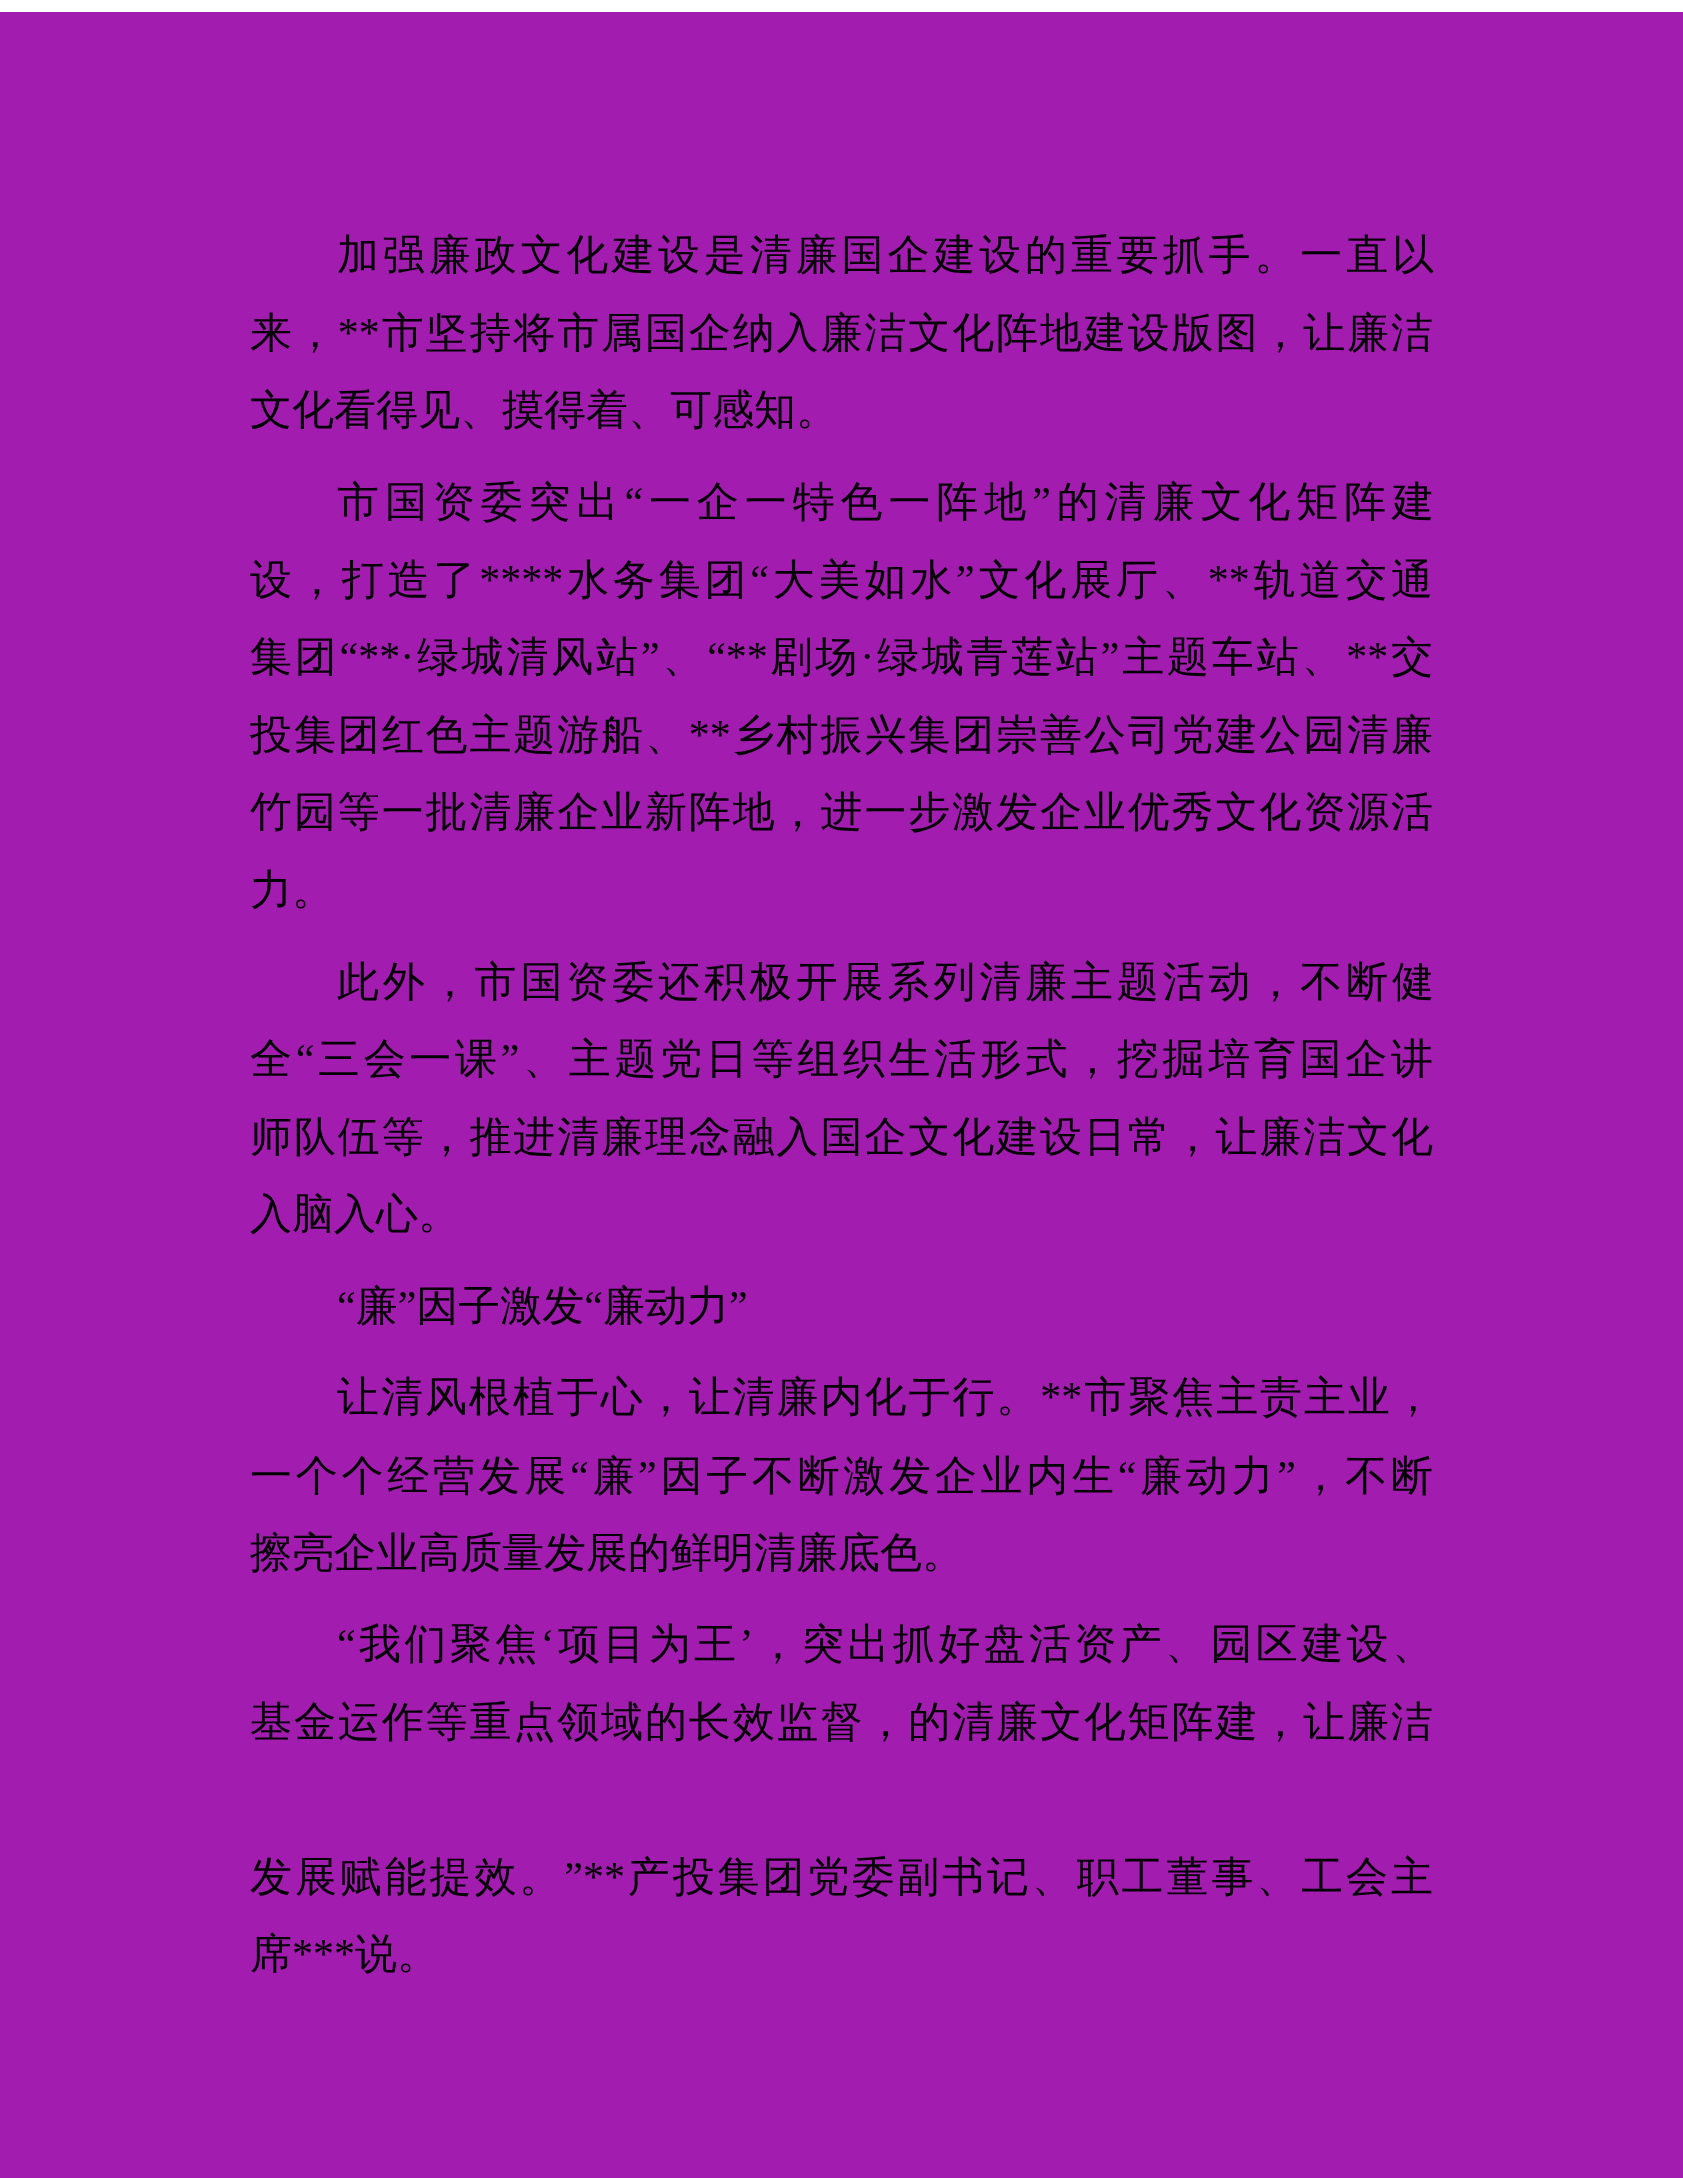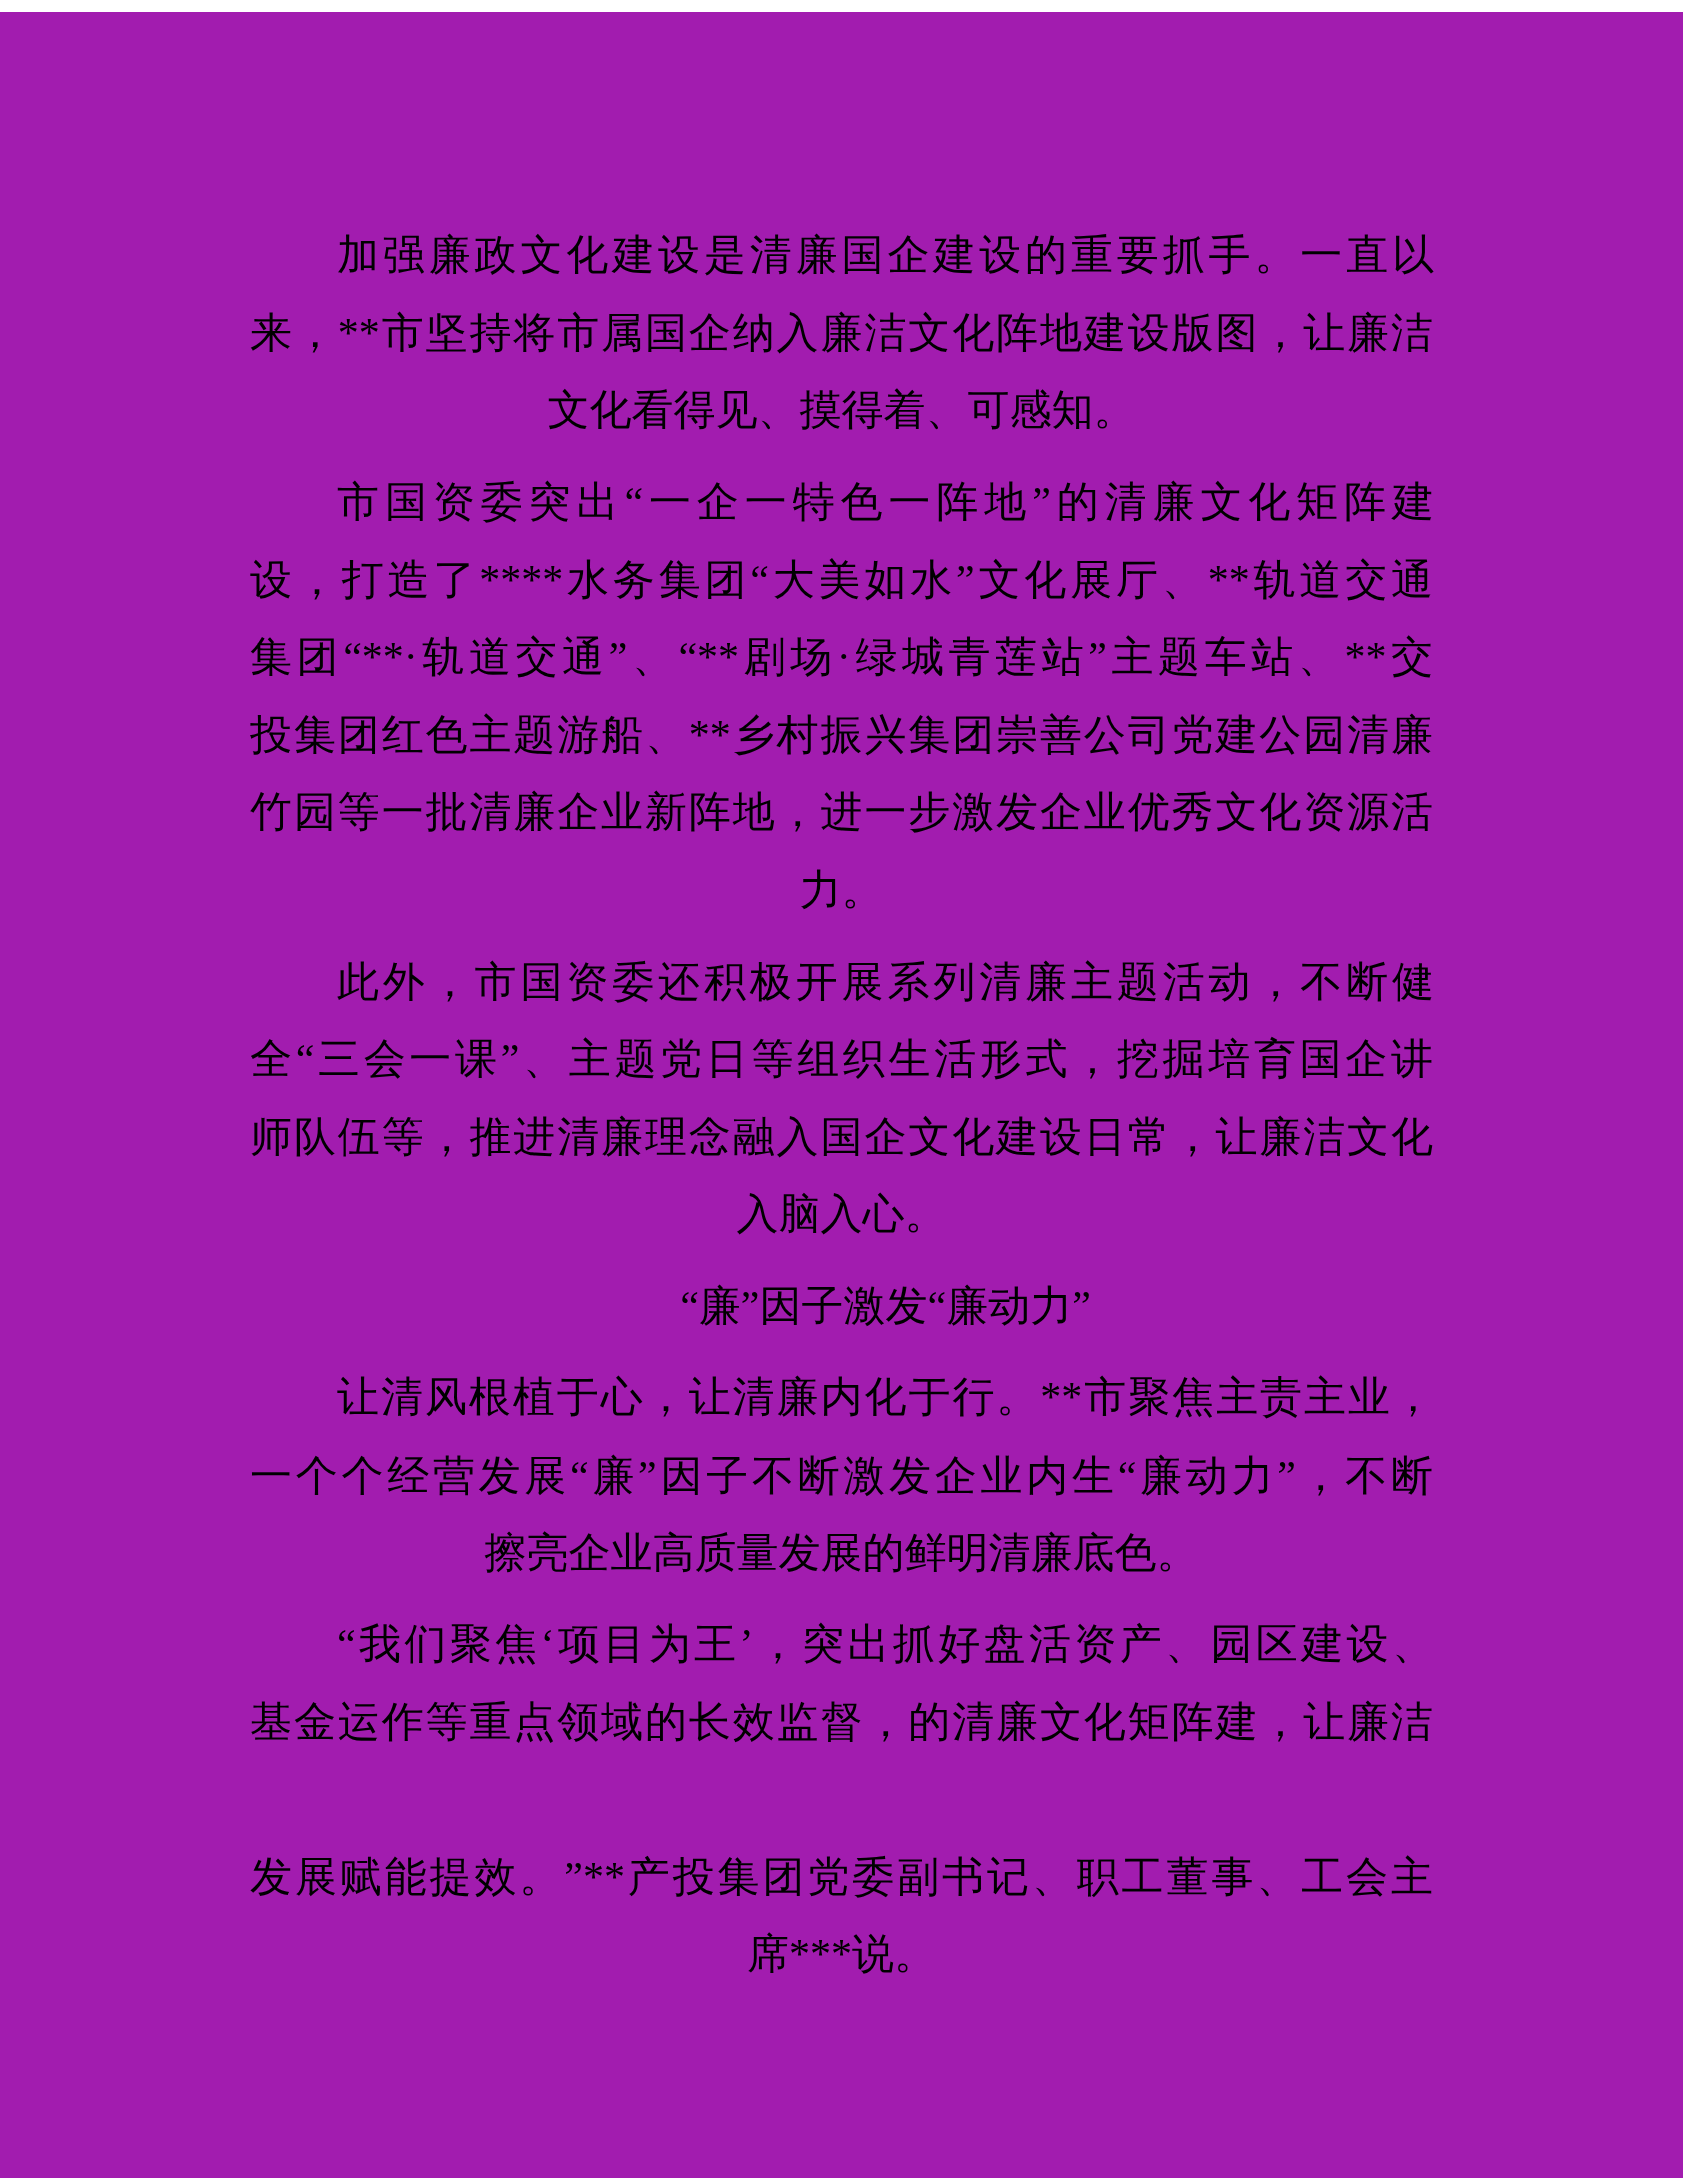--- a/index.html
+++ b/index.html
@@ -25,21 +25,21 @@
     font-family: Liberation Serif, serif;
   }
   .line {
     position: absolute;
     left: 250px;
     width: 1183px;
     height: 59px;
     line-height: 59px;
     font-size: 42px;
     white-space: nowrap;
-    text-align: center;
+    text-align: left;
     color: #000000;
   }
   .line.full {
     text-align: justify;
     text-align-last: justify;
     white-space: normal;
     overflow: hidden;
   }
   .line.indent {
     left: 337px;
@@ -50,21 +50,21 @@
 <body>
 
 <div class="page">
 
   <div class="line indent full" style="top:214px">加强廉政文化建设是清廉国企建设的重要抓手。一直以</div>
   <div class="line full" style="top:292px">来，**市坚持将市属国企纳入廉洁文化阵地建设版图，让廉洁</div>
   <div class="line" style="top:369px">文化看得见、摸得着、可感知。</div>
 
   <div class="line indent full" style="top:461px">市国资委突出“一企一特色一阵地”的清廉文化矩阵建</div>
   <div class="line full" style="top:539px">设，打造了****水务集团“大美如水”文化展厅、**轨道交通</div>
-  <div class="line full" style="top:616px">集团“**·轨道交通”、“**剧场·绿城青莲站”主题车站、**交</div>
+  <div class="line full" style="top:616px">集团“**·绿城清风站”、“**剧场·绿城青莲站”主题车站、**交</div>
   <div class="line full" style="top:694px">投集团红色主题游船、**乡村振兴集团崇善公司党建公园清廉</div>
   <div class="line full" style="top:771px">竹园等一批清廉企业新阵地，进一步激发企业优秀文化资源活</div>
   <div class="line" style="top:849px">力。</div>
 
   <div class="line indent full" style="top:941px">此外，市国资委还积极开展系列清廉主题活动，不断健</div>
   <div class="line full" style="top:1018px">全“三会一课”、主题党日等组织生活形式，挖掘培育国企讲</div>
   <div class="line full" style="top:1096px">师队伍等，推进清廉理念融入国企文化建设日常，让廉洁文化</div>
   <div class="line" style="top:1173px">入脑入心。</div>
 
   <div class="line indent" style="top:1265px">“廉”因子激发“廉动力”</div>

